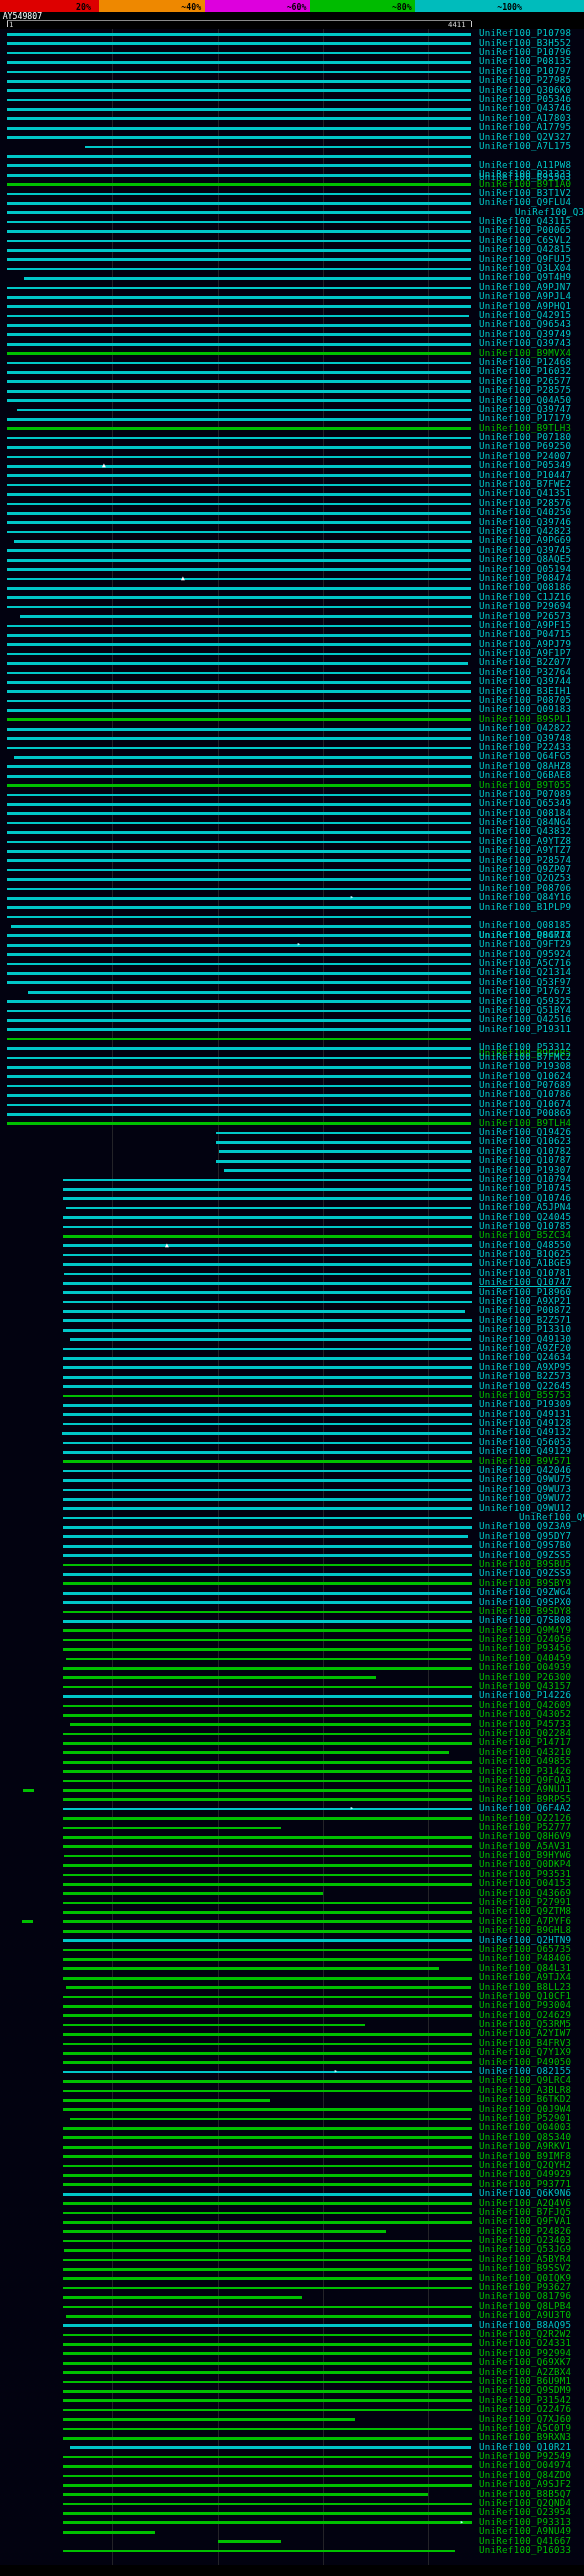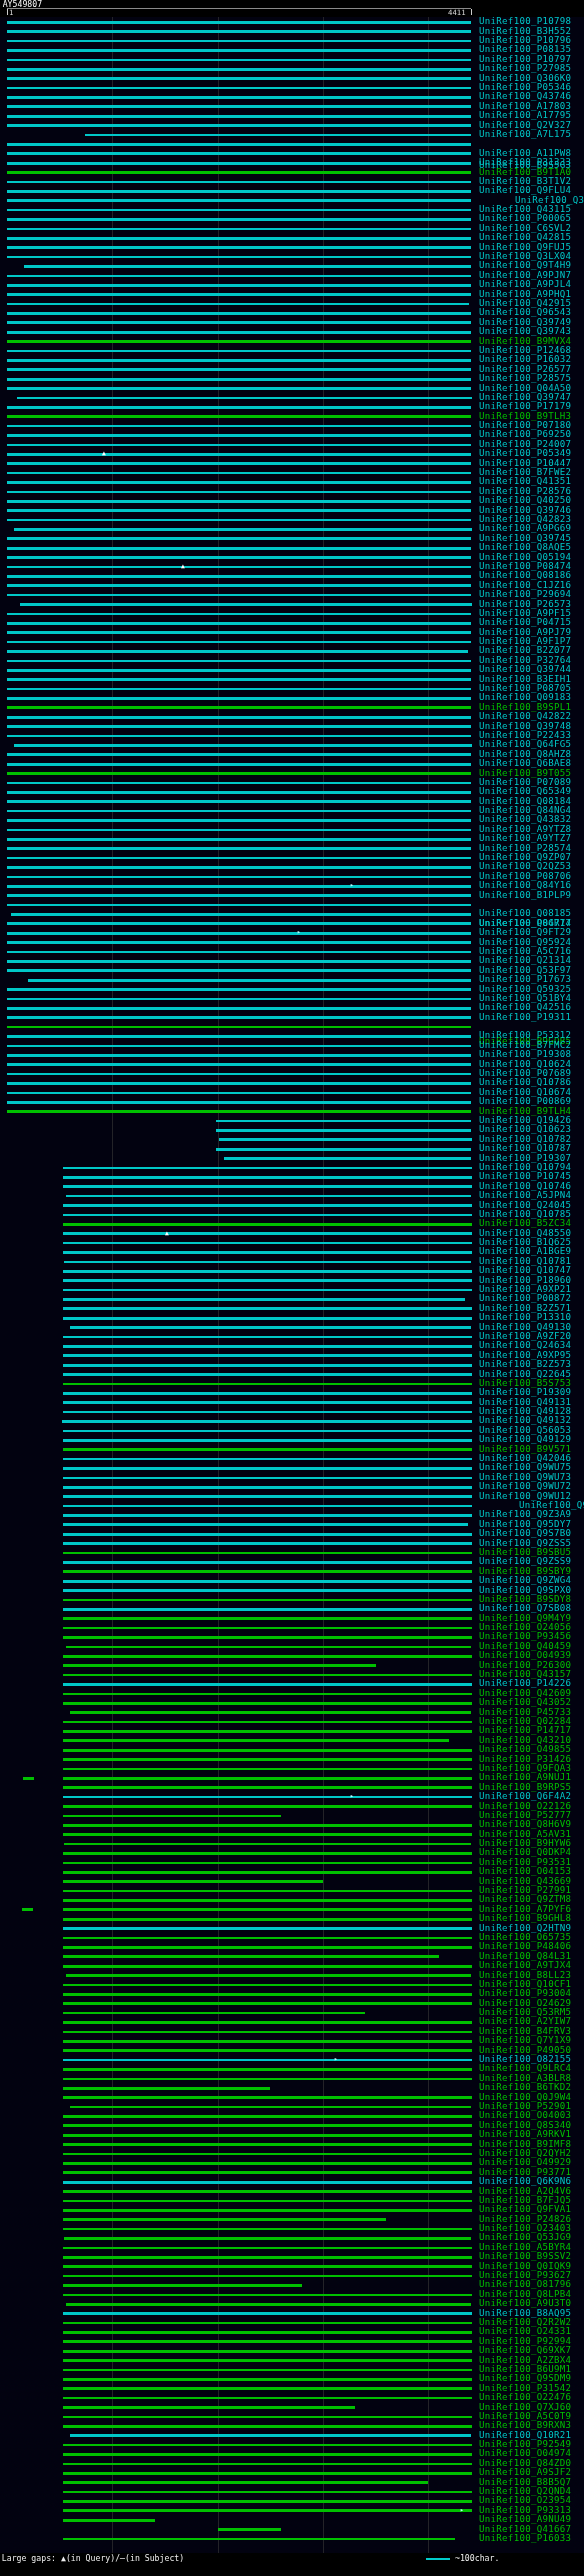--- a/index.html
+++ b/index.html
@@ -32,20 +32,32 @@
   .legend{position:relative;height:11px;background:#000;}
   .legend-left{position:absolute;left:1.8px;top:0;font-size:8.2px;line-height:11px;color:#eee;white-space:nowrap;}
   .legend-dash{position:absolute;left:426px;top:4.6px;width:24px;height:1.8px;}
   .legend-scale-label{position:absolute;left:455px;top:0;font-size:8.2px;line-height:11px;color:#eee;}
 </style>
 </head>
 <body>
 
 <div class="screen">
 
+  <div class="scale-bar">
+      <div class="scale-seg" style="width: 17%; background: rgb(221, 0, 0);"></div>
+      <span class="scale-label" style="left: 13%;">20%</span>
+      <div class="scale-seg" style="width: 18%; background: rgb(238, 136, 0);"></div>
+      <span class="scale-label" style="left: 31%;">~40%</span>
+      <div class="scale-seg" style="width: 18%; background: rgb(221, 0, 221);"></div>
+      <span class="scale-label" style="left: 49%;">~60%</span>
+      <div class="scale-seg" style="width: 18%; background: rgb(0, 187, 0);"></div>
+      <span class="scale-label" style="left: 67%;">~80%</span>
+      <div class="scale-seg" style="width: 29%; background: rgb(0, 188, 188);"></div>
+      <span class="scale-label" style="left: 85%;">~100%</span>
+    </div>
 
   <div class="query-bar">
     <span class="query-name">AY549807</span>
     <div class="query-line"></div>
   </div>
 
   <div class="ruler">
     <div class="ruler-tick" style="left:7.3px"></div>
     <span class="ruler-label ruler-start">1</span>
     <span class="ruler-label ruler-end">4411</span>
@@ -589,21 +601,21 @@
       <div class="hit-row">
         <div class="hit-line" style="left: 63px; width: 409px; background: rgb(0, 200, 200);"></div>
         <span class="hit-label" style="color: rgb(0, 200, 200);">UniRef100_A1BGE9</span>
       </div>
       <div class="hit-row">
         <div class="hit-line" style="left: 64px; width: 407px; background: rgb(0, 200, 200);"></div>
         <span class="hit-label" style="color: rgb(0, 200, 200);">UniRef100_Q10781</span>
       </div>
       <div class="hit-row">
         <div class="hit-line" style="left: 63px; width: 409px; background: rgb(0, 200, 200);"></div>
-        <span class="hit-label" style="color: rgb(0, 200, 200);">UniRef100_Q10747</span>
+        <span class="hit-label" style="color: rgb(0, 200, 200); text-decoration: underline;">UniRef100_Q10747</span>
       </div>
       <div class="hit-row">
         <div class="hit-line" style="left: 63px; width: 409px; background: rgb(0, 200, 200);"></div>
         <span class="hit-label" style="color: rgb(0, 200, 200);">UniRef100_P18960</span>
       </div>
       <div class="hit-row">
         <div class="hit-line" style="left: 63px; width: 409px; background: rgb(0, 200, 200);"></div>
         <span class="hit-label" style="color: rgb(0, 200, 200);">UniRef100_A9XP21</span>
       </div>
       <div class="hit-row">
@@ -1138,20 +1150,15 @@
       <div class="hit-row">
         <div class="hit-line" style="left: 218px; width: 63px; background: rgb(0, 192, 0);"></div>
         <span class="hit-label" style="color: rgb(0, 192, 0);">UniRef100_Q41667</span>
       </div>
       <div class="hit-row">
         <div class="hit-line" style="left: 63px; width: 392px; background: rgb(0, 192, 0);"></div>
         <span class="hit-label" style="color: rgb(0, 192, 0);">UniRef100_P16033</span>
       </div>
     </div>
 
-  <div class="legend">
-    <span class="legend-left">Large gaps: ▲(in Query)/─(in Subject)</span>
-    <div class="legend-dash" style="background: rgb(0, 204, 204);"></div>
-    <span class="legend-scale-label">~100char.</span>
-  </div>
 
 </div>
 
 
 </body></html>

